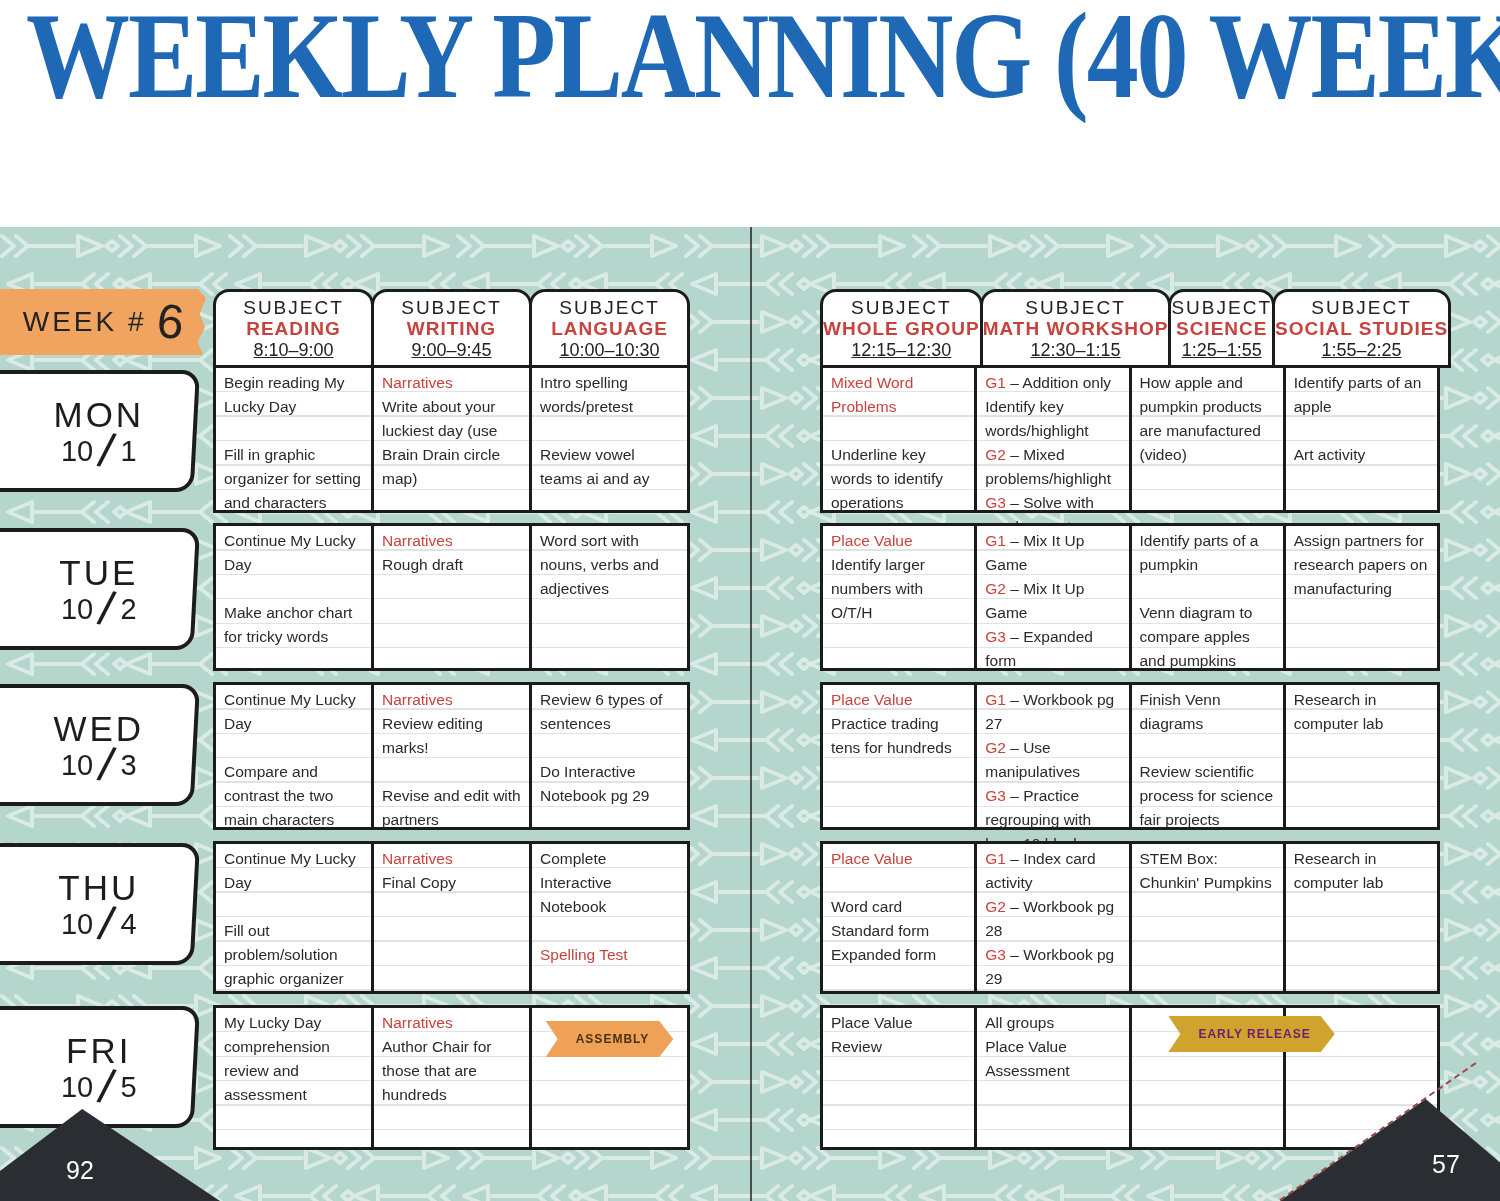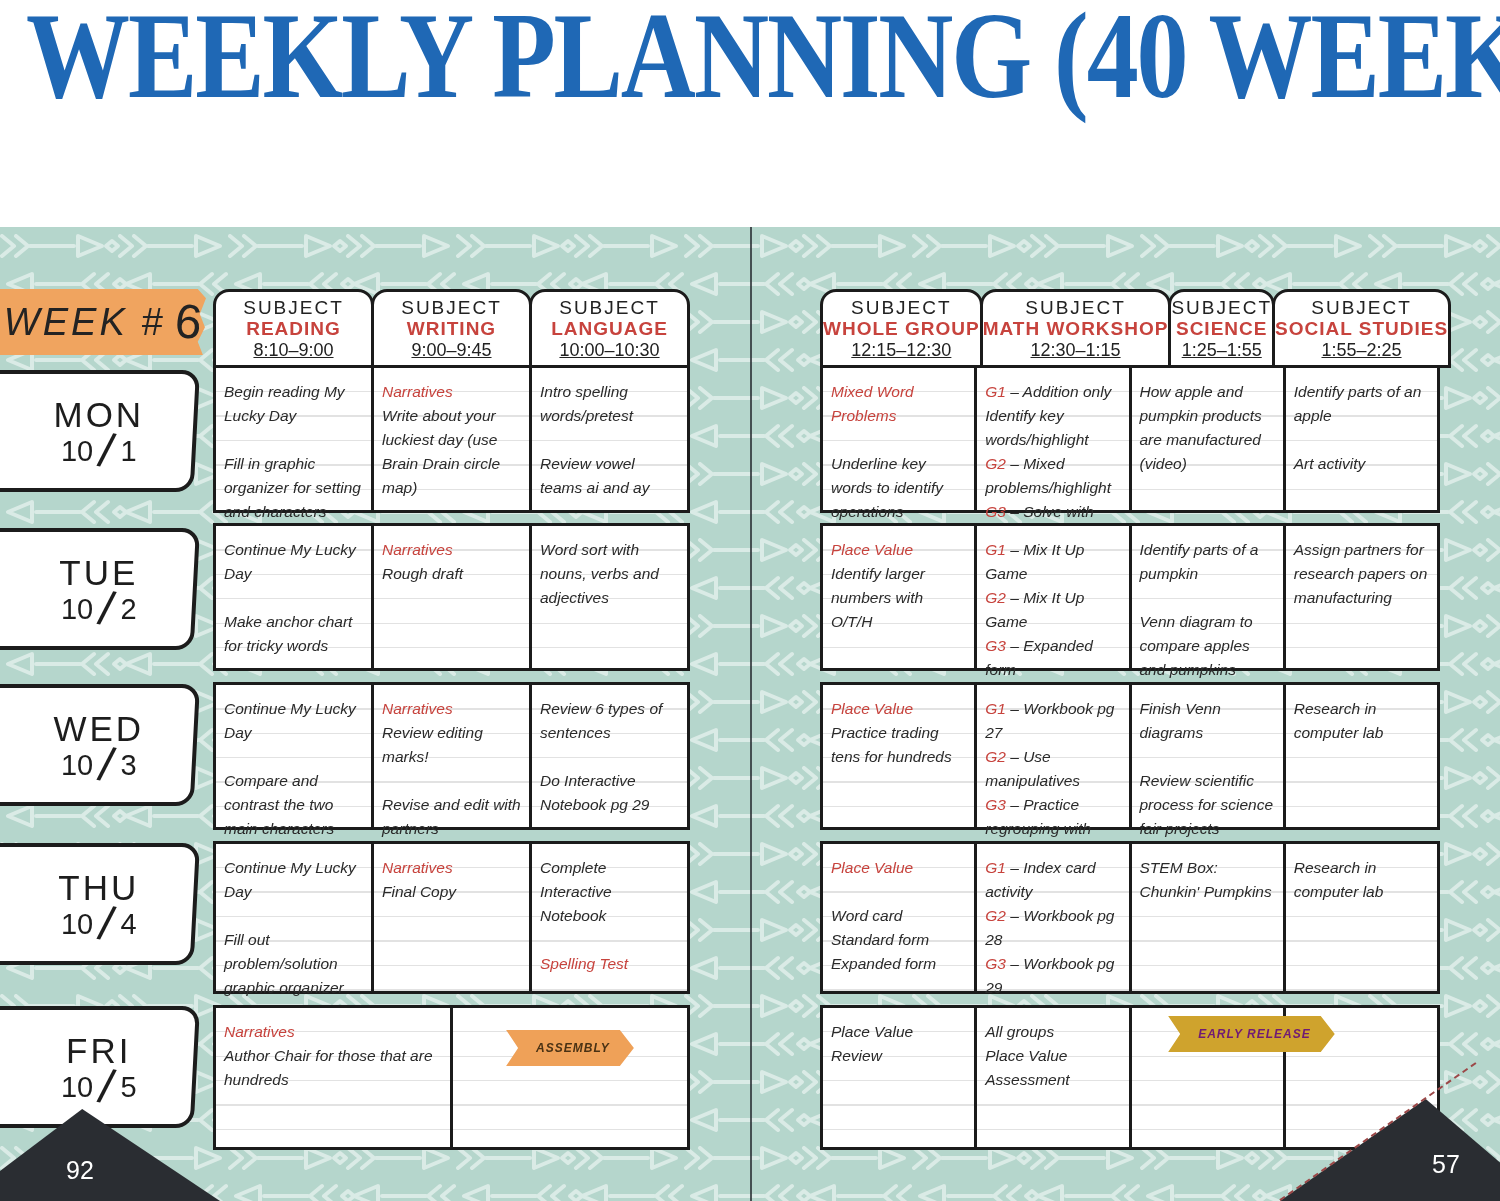--- a/index.html
+++ b/index.html
@@ -54,21 +54,21 @@
   .trow{display:flex;height:148px;margin-top:10px;}
   .rows .trow:first-child{margin-top:-3px;}
   .rows .trow:nth-child(3){margin-top:11px;}
   .rows .trow:nth-child(4){margin-top:11px;height:153px;}
   .rows .trow:nth-child(5){margin-top:11px;height:145px;}
   .cell{
     flex:1;box-sizing:border-box;margin-right:-3px;position:relative;
     border:3px solid var(--ink);
     background-color:#fff;
     background-image:repeating-linear-gradient(to bottom,rgba(0,0,0,0) 0 23px,#e2e2e2 23px 24.5px);
-    padding:12px 8px 0;font-size:15.5px;line-height:24px;color:#2a2a2a;font-style:italic;
+    padding:3px 8px 0;font-size:15.5px;line-height:24px;color:#2a2a2a;
   }
   .cell:last-child{margin-right:0;}
   .ln{min-height:24px;}
   .gap{height:24px;}
   .red{color:var(--red);}
 
   
   .flag{
     display:block;width:max-content;margin:10px auto 0;
     padding:6px 24px 6px 30px;font-size:12px;font-weight:bold;letter-spacing:1px;
@@ -78,21 +78,21 @@
   .flag.gold{background:var(--badge-gold);color:#701a75;}
   .flag.pos-right{position:absolute;right:-52px;top:8px;margin:0;z-index:6;}
 
   
   .weektab{
     position:absolute;left:0;top:62px;width:206px;height:66px;
     background:var(--orange);
     clip-path:polygon(0 0,96% 0,100% 14%,97% 38%,99.5% 58%,96% 80%,98.5% 100%,0 100%);
     display:flex;align-items:center;justify-content:center;gap:10px;color:#232323;
   }
-  .wlabel{font-size:38px;letter-spacing:3px;font-style:italic;}
+  .wlabel{font-size:28px;letter-spacing:3px;}
   .wnum{font-size:48px;transform:rotate(6deg);line-height:1;}
 
   
   .daytab{
     position:absolute;left:-30px;width:230px;height:122px;box-sizing:border-box;
     background:#fff;border:4px solid #1c1c1c;border-radius:12px 18px 18px 12px;
     transform:skewX(-3deg);transform-origin:top left;z-index:3;
   }
   .daytab-inner{
     transform:skewX(3deg);height:100%;
@@ -299,20 +299,23 @@
               <div class="ln">Final Copy</div>
             </div>
             <div class="cell">
               <div class="ln">Complete Interactive Notebook</div>
               <div class="gap"></div>
               <div class="ln red">Spelling Test</div>
             </div>
           </div>
           <div class="trow">
             <div class="cell">
+              <div class="ln">My Lucky Day comprehension review and assessment</div>
+            </div>
+            <div class="cell">
               <div class="ln red">Narratives</div>
               <div class="ln">Author Chair for those that are hundreds</div>
             </div>
             <div class="cell">
               <div class="flag orange">ASSEMBLY</div>
             </div>
           </div>
         </div>
     </div>
 

